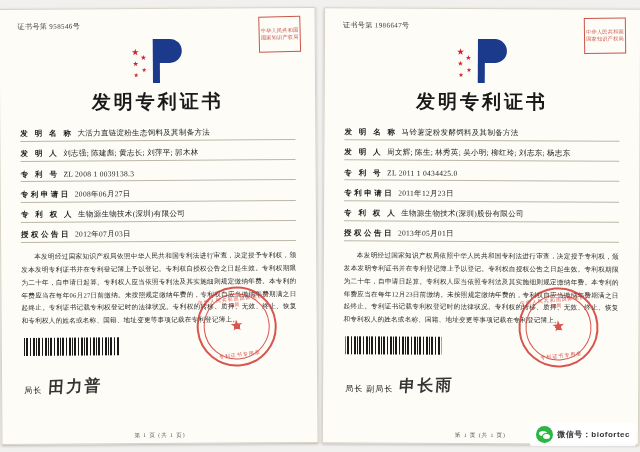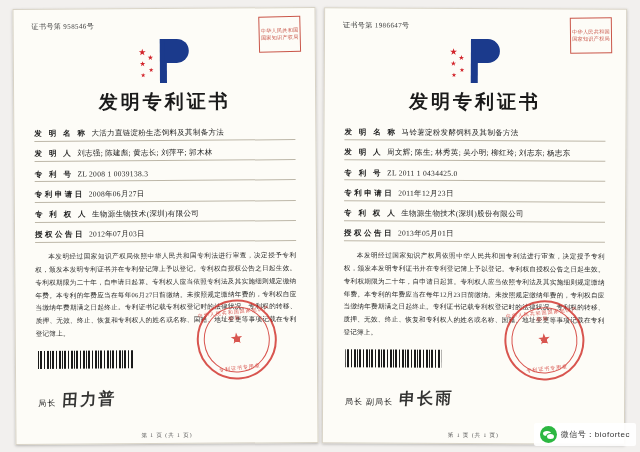--- a/index.html
+++ b/index.html
@@ -8,21 +8,21 @@
     background:#ffffff;
     font-family:"Liberation Serif", serif;
     overflow:hidden;
     position:relative;
   }
   .stage{
     position:absolute;inset:0;
     background:#f2f0ee;
     display:flex;
     gap:6px;
-    padding:8px 14px;
+    padding:8px 0;
     box-sizing:border-box;
   }
   .cert{
     position:relative;
     flex:1 1 0;
     background:#fdfcf7;
     border:1px solid #d8d3c6;
     box-shadow:0 1px 3px rgba(0,0,0,.25);
     box-sizing:border-box;
     padding:10px 16px 8px 16px;
@@ -204,21 +204,21 @@
   .footer-note{
     position:absolute;bottom:4px;left:0;width:100%;
     text-align:center;font-size:5.5px;color:#555;letter-spacing:1px;
   }
 
   
   .wechat{
     position:absolute;right:4px;bottom:6px;
     display:flex;align-items:center;gap:4px;
     background:rgba(255,255,255,.92);
-    padding:3px 6px;border-radius:2px;
+    padding:3px 6px;border-radius:2px;font-weight:bold;
   }
   .wechat .wc-icon{
     width:17px;height:17px;border-radius:50%;
     background:#2cb742;position:relative;flex:0 0 auto;
   }
   .wechat .wc-icon:before{
     content:"";position:absolute;left:3px;top:5px;
     width:8px;height:5px;border-radius:50%;background:#fff;
   }
   .wechat .wc-icon:after{

